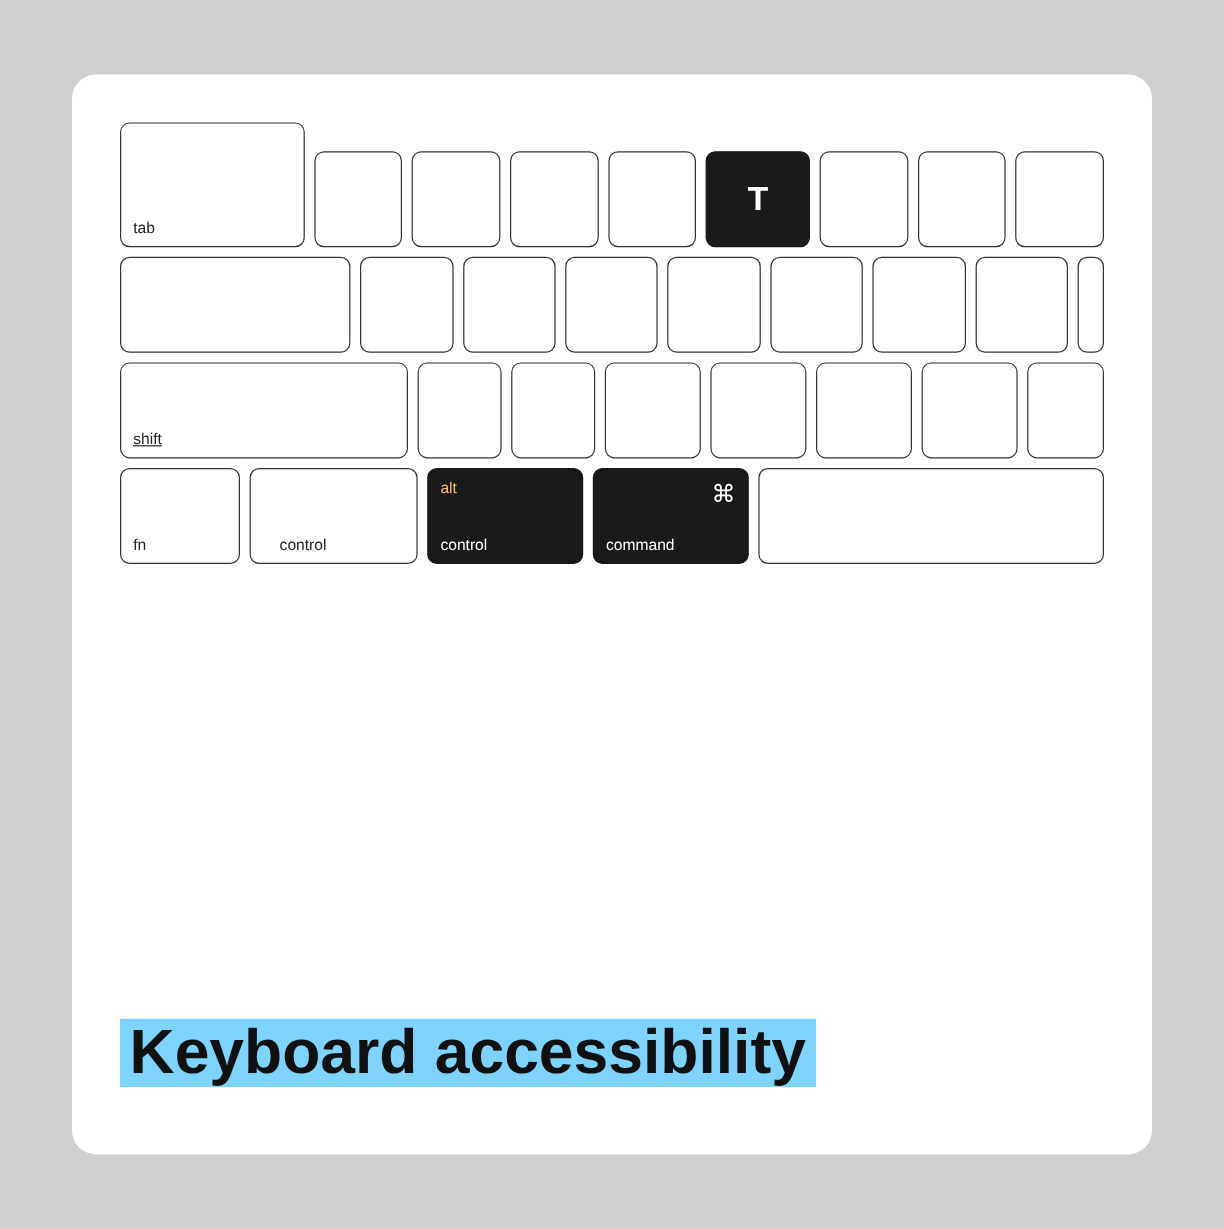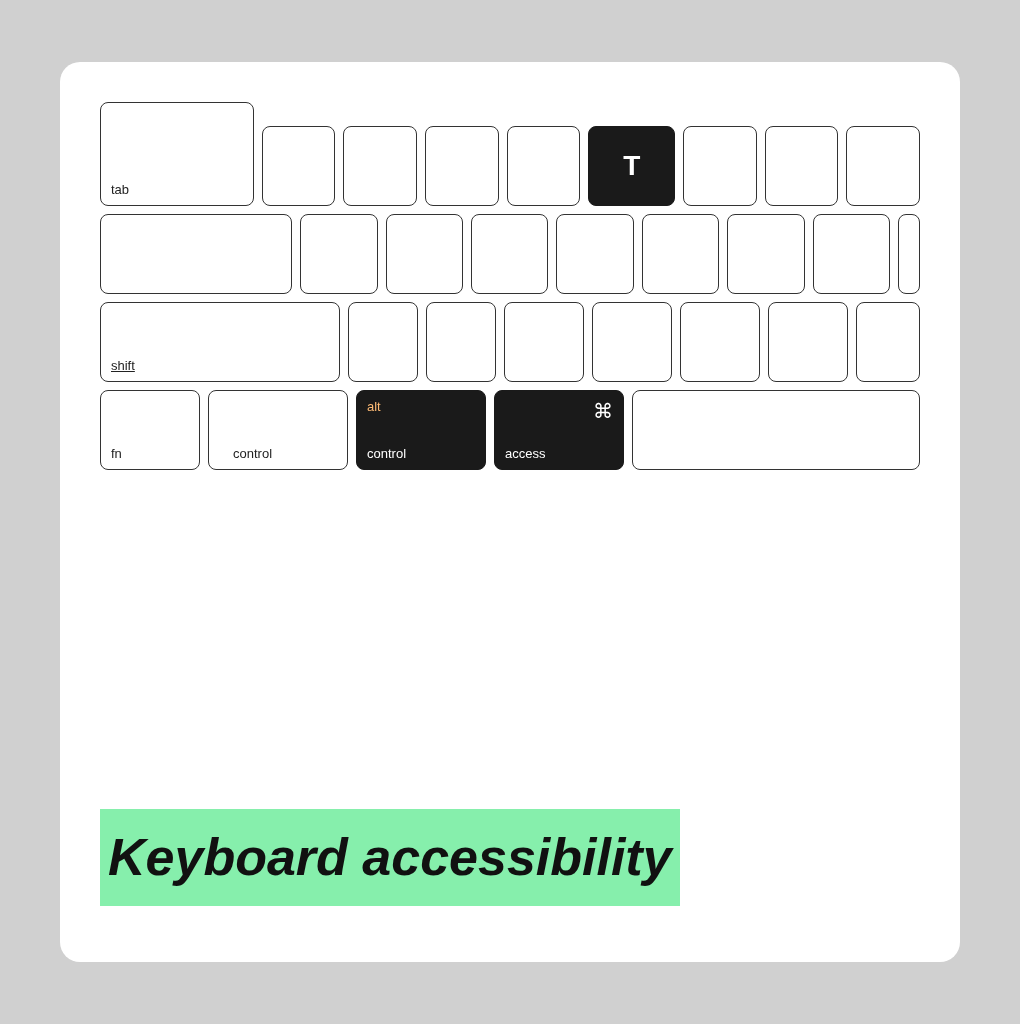--- a/index.html
+++ b/index.html
@@ -136,24 +136,23 @@
       width: 100%;
     }
 
     
     .text-section {
       padding-top: 20px;
     }
 
     .heading-highlight {
       display: inline-block;
-      background: #86efac;
-      padding: 20px 8px;
+      background: #7dd3fc;
+      padding: 0 8px;
       margin-bottom: 16px;
-      font-style: italic;
     }
 
     .heading-highlight h1 {
       font-size: 52px;
       font-weight: 700;
       color: #111;
       line-height: 1.1;
     }
 
     .description {
@@ -234,21 +233,21 @@
         </div>
         <div class="key key-option dark">
           <div class="key-inner">
             <span style="font-size:13px; color:#fdba74;">alt</span>
             <span style="color:#fff;">control</span>
           </div>
         </div>
         <div class="key key-command dark">
           <div class="key-inner">
             <span style="font-size:20px; color:#fff; align-self:flex-end;">⌘</span>
-            <span style="color:#fff;">access</span>
+            <span style="color:#fff;">command</span>
           </div>
         </div>
         <div class="key key-space"></div>
       </div>
 
     </div>
   </div>
 
   <div class="text-section">
     <div class="heading-highlight">

